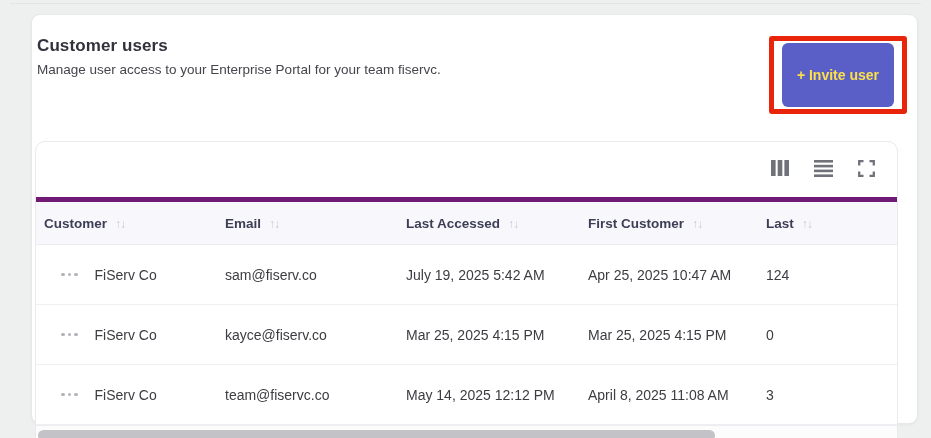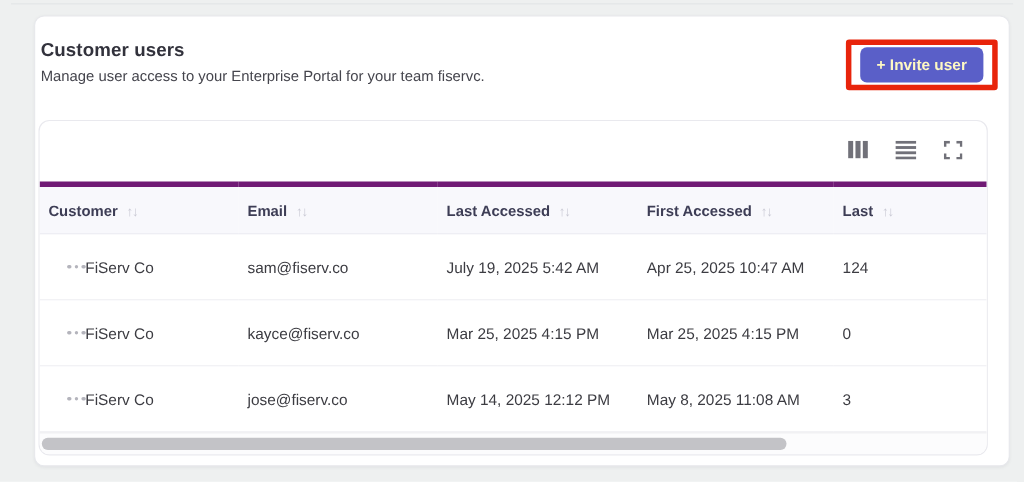--- a/index.html
+++ b/index.html
@@ -29,24 +29,24 @@
   .page-subtitle { margin-top: 6px; font-size: 13.5px; color: #45454d; }
   .invite-highlight {
     border: 5px solid #e8240b;
     border-radius: 3px;
     padding: 2px 8px;
     background: #ffffff;
   }
   .invite-btn {
     display: inline-block;
     background: #5a5fc8;
-    color: #fef9c3;
+    color: #fde047;
     border: none;
     border-radius: 6px;
-    padding: 8px 15px;
+    padding: 24px 15px;
     font-size: 14px;
     font-weight: 700;
     font-family: "Liberation Sans", sans-serif;
     cursor: pointer;
     white-space: nowrap;
   }
   .table-panel {
     margin: 27px 19px 0 3px;
     border: 1px solid #e9e9ee;
     border-radius: 10px;
@@ -88,21 +88,21 @@
   tbody td {
     height: 60px;
     border-bottom: 1px solid #efeff3;
     padding-left: 8px;
     font-size: 14px;
     color: #3c3c42;
     white-space: nowrap;
     background: #ffffff;
   }
   td.cell-customer { padding-left: 0; }
-  .customer-wrap { display: flex; align-items: center; padding-left: 25px; }
+  .customer-wrap { display: flex; align-items: center; padding-left: 25px; gap: 17px; }
   .dots-btn {
     background: none; border: none; cursor: pointer;
     display: flex; gap: 3px; align-items: center; padding: 4px 0;
   }
   .dots-btn i {
     width: 3.5px; height: 3.5px; border-radius: 50%;
     background: #b4b4bc; display: inline-block;
   }
   .scroll-area {
     height: 20px;
@@ -178,21 +178,21 @@
           <th>
             <span>Customer</span><span class="sort-glyph">↑↓</span>
           </th>
           <th>
             <span>Email</span><span class="sort-glyph">↑↓</span>
           </th>
           <th>
             <span>Last Accessed</span><span class="sort-glyph">↑↓</span>
           </th>
           <th>
-            <span>First Accessed</span><span class="sort-glyph">↑↓</span>
+            <span>First Customer</span><span class="sort-glyph">↑↓</span>
           </th>
           <th>
             <span>Last</span><span class="sort-glyph">↑↓</span>
           </th>
         </tr>
       </thead>
       <tbody>
         <tr>
           <td class="cell-customer">
             <div class="customer-wrap">
@@ -229,23 +229,23 @@
           <td class="cell-customer">
             <div class="customer-wrap">
               <button class="dots-btn">
                   <i></i>
                   <i></i>
                   <i></i>
                 </button>
               <span>FiServ Co</span>
             </div>
           </td>
-          <td>jose@fiserv.co</td>
+          <td>team@fiservc.co</td>
           <td>May 14, 2025 12:12 PM</td>
-          <td>May 8, 2025 11:08 AM</td>
+          <td>April 8, 2025 11:08 AM</td>
           <td>3</td>
         </tr>
       </tbody>
     </table>
 
     <div class="scroll-area">
       <div class="scroll-thumb" style="width: 79%;"></div>
     </div>
 
   </div>

